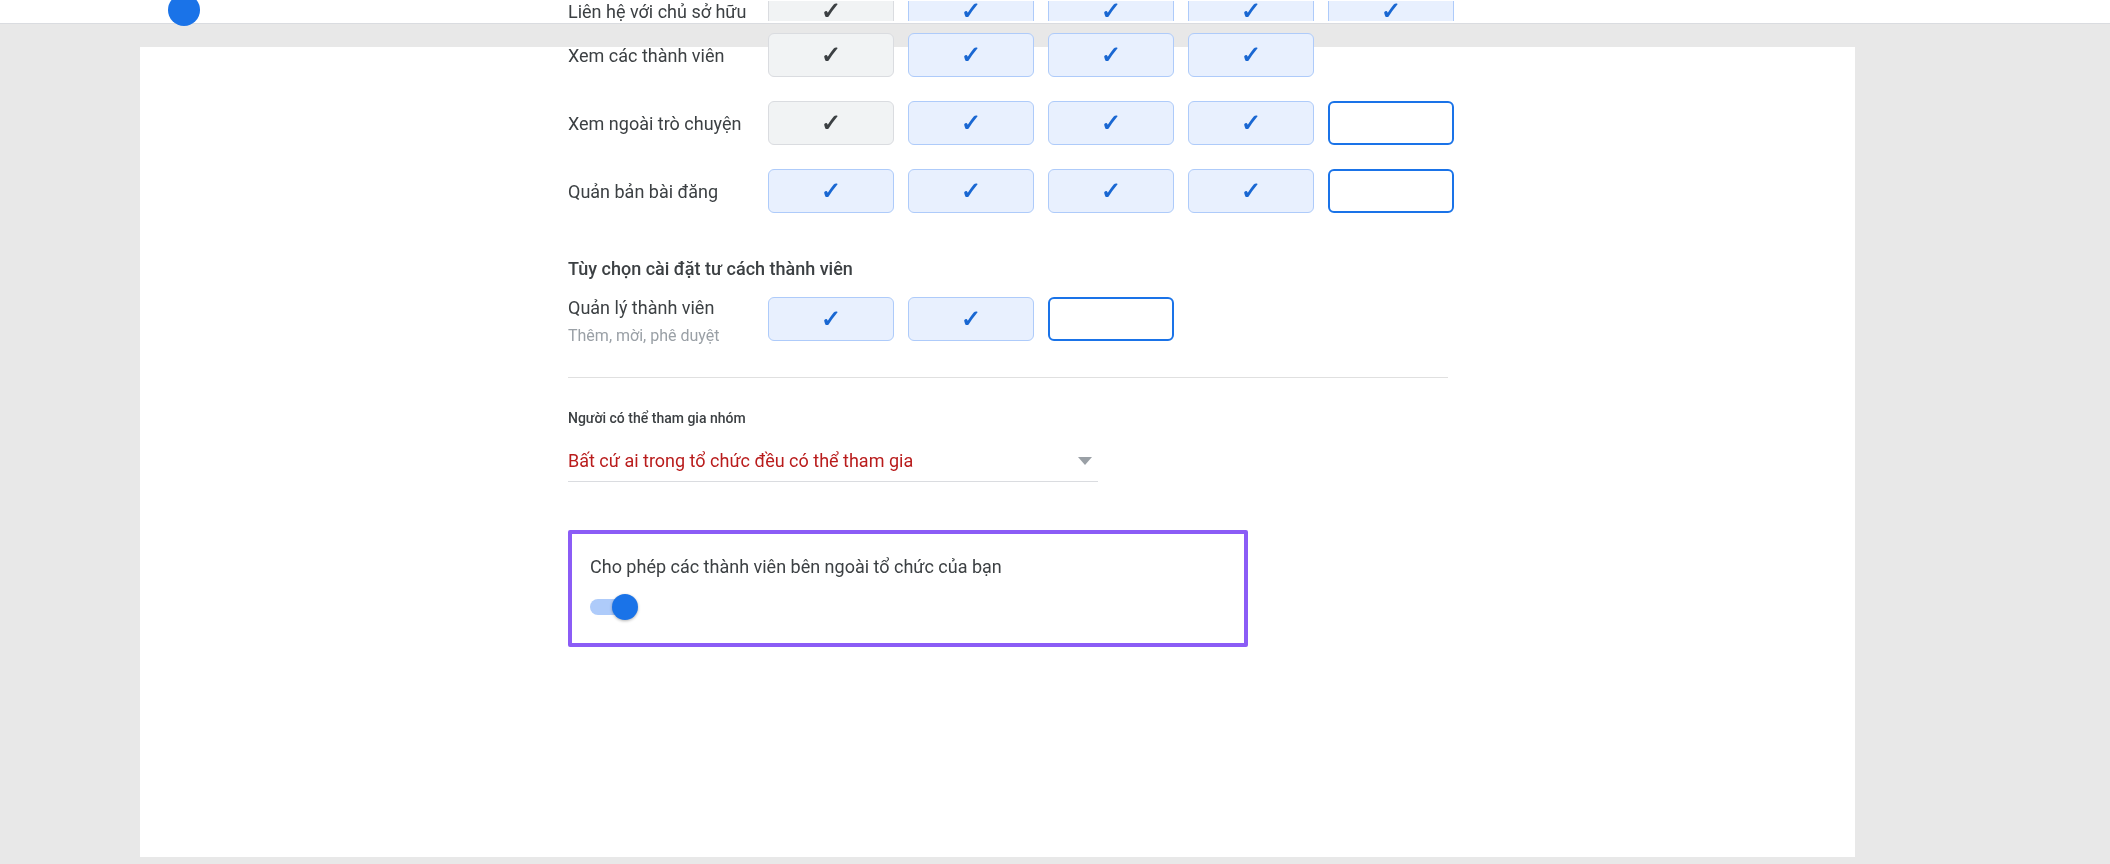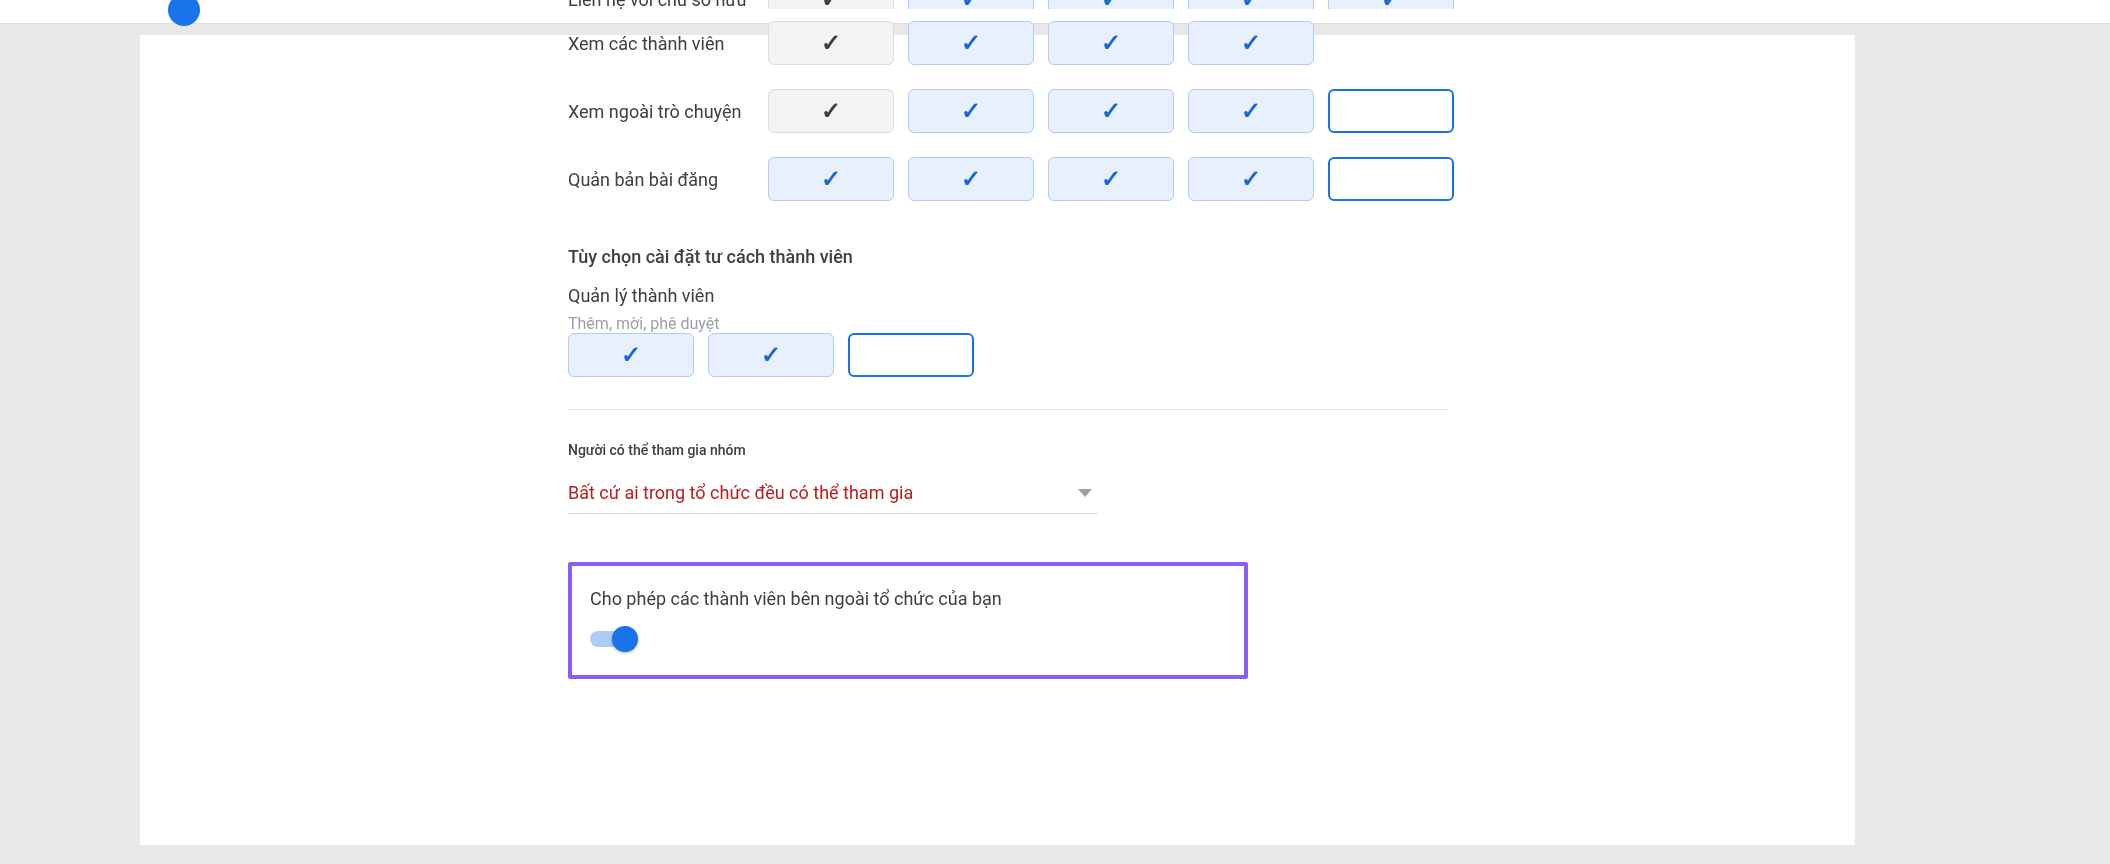--- a/index.html
+++ b/index.html
@@ -25,21 +25,21 @@
     position: absolute;
     left: 168px; top: -6px;
     width: 32px; height: 32px;
     border-radius: 50%;
     background: #1a73e8;
   }
 
   .card {
     position: absolute;
     left: 140px;
-    top: 35px;
+    top: 47px;
     width: 1715px;
     height: 810px;
     background: #ffffff;
   }
 
   .content {
     position: absolute;
     left: 428px;
     top: 0;
     width: 1160px;
@@ -84,21 +84,21 @@
   .check-dark { color: #3c4043; font-size: 24px; font-weight: 600; }
 
   .section-title {
     font-size: 18px;
     font-weight: 500;
     color: #3c4043;
     margin-top: 33px;
     margin-bottom: 18px;
   }
 
-  .mgmt-row { display:flex; align-items:flex-start;flex-direction:column; }
+  .mgmt-row { display:flex; align-items:flex-start; }
   .mgmt-labels { width:290px; }
   .mgmt-label { font-size:18px; color:#3c4043; }
   .mgmt-sub { font-size:16px; color:#9aa0a6; margin-top:8px; }
   .mgmt-cells { display:flex; gap:14px; }
 
   .divider {
     border: none;
     border-top: 1px solid #e0e0e0;
     margin-top: 32px;
     margin-bottom: 32px;

